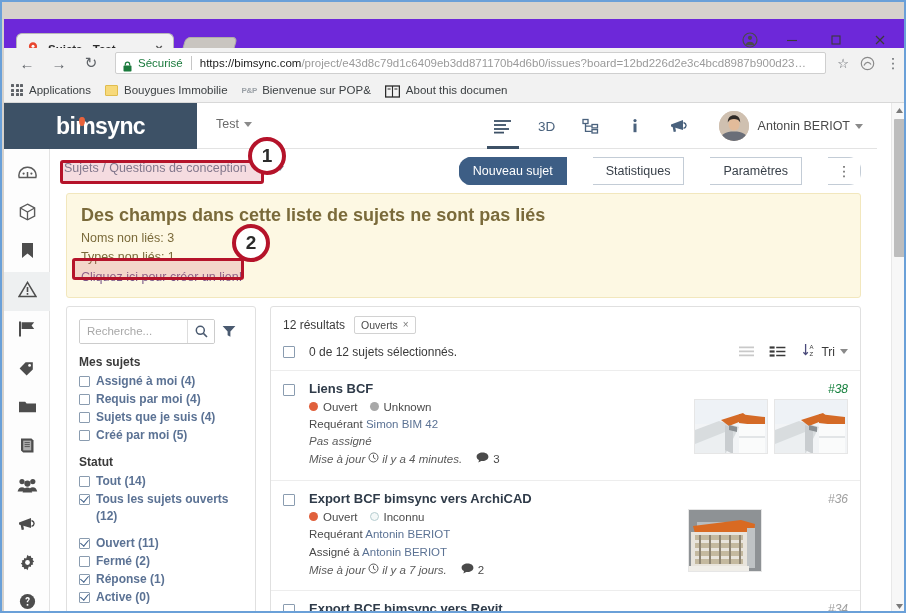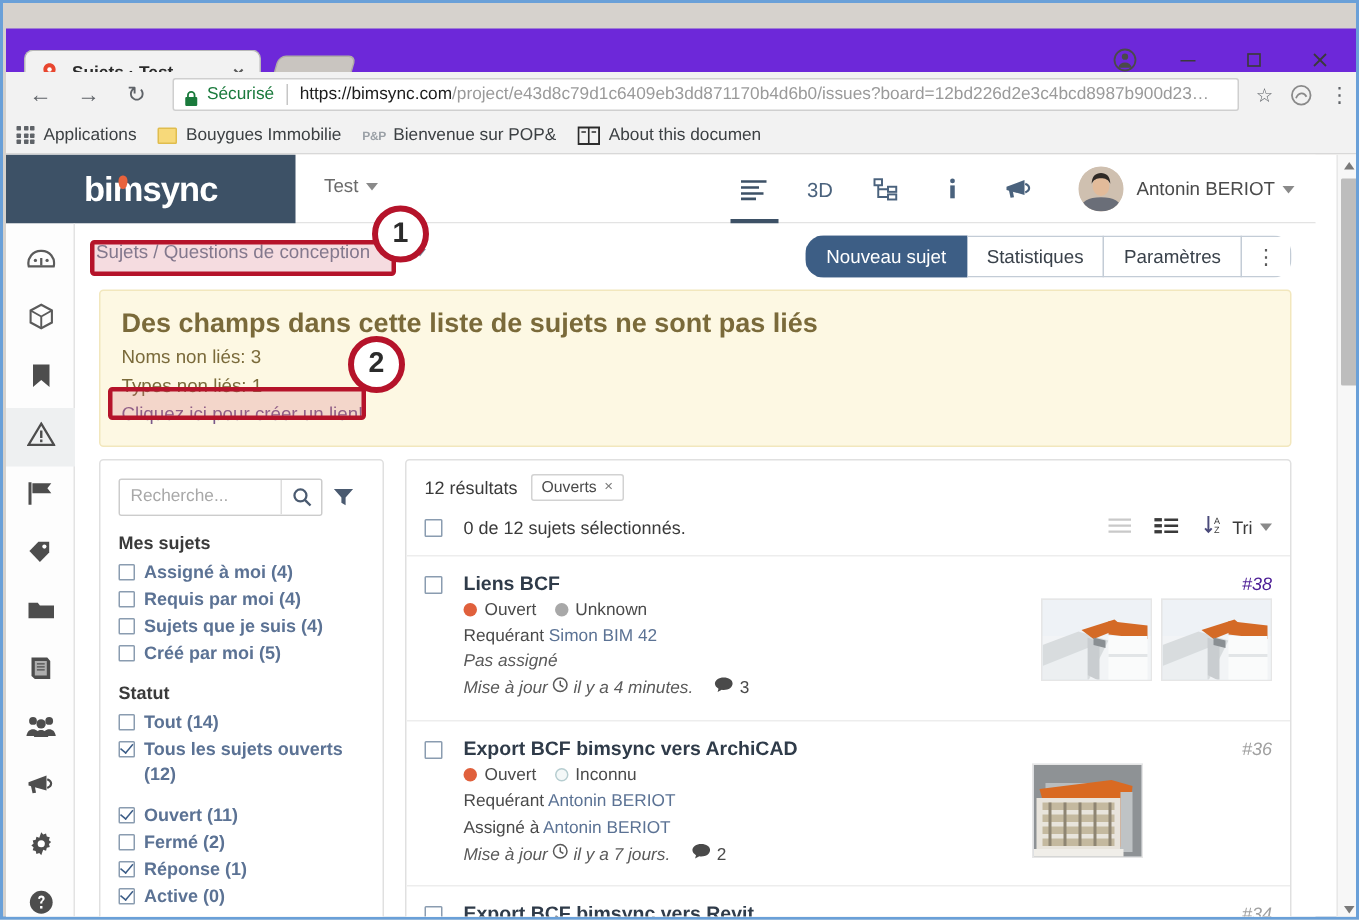--- a/index.html
+++ b/index.html
@@ -193,21 +193,21 @@
   .crumbrow { position: relative; height: 44px; }
   .crumb {
     position: absolute; left: 14px; top: 12px;
     font-size: 12.5px; color: #6a7c92;
     display: flex; align-items: center; gap: 24px;
   }
   .crumb .caret { border-top-color: #7b8ca0; }
   .btngrp {
     position: absolute; right: 16px; top: 8px;
     display: flex; align-items: stretch; height: 28px;
-    border-radius: 12px; overflow: hidden;
+    border-radius: 12px; overflow: hidden; gap: 26px;
   }
   .btngrp > div {
     display: flex; align-items: center; justify-content: center;
     font-size: 12.5px; border: 1px solid #c3ccd6; border-left: none;
     background: #fff; color: #39414a; padding: 0 13px; white-space: nowrap;
   }
   .btngrp > div:first-child {
     background: #3d5e85; border-color: #3d5e85; color: #fff; border-left: 1px solid #3d5e85;
   }
   .btngrp > .dots { padding: 0 9px; color: #5a5a5a; font-size: 14px; }
@@ -804,21 +804,21 @@
                   <path d="M26 20l22-7 6 5-20 8z" fill="#d46a26"></path>
                   <path d="M30 25l8 3v26l-8-4z" fill="#c9cdd0"></path>
                   <path d="M44 14l26 3v9l-26-3z" fill="#d46a26"></path>
                   <path d="M44 24h26v31H44z" fill="#fafbfb"></path>
                   <path d="M34 25l8 2v5l-8-2z" fill="#8a8f93"></path>
                   <path d="M44 36h26v2H44z" fill="#e2e5e7"></path>
                   <path d="M0 44l30-12v23H0z" fill="#eceff1"></path>
                 </svg>
               </div>
             </div>
-            <span style="position:absolute;right:12px;top:11px;font-size:12px;color:#4c1d95;font-style:italic;">#38</span>
+            <span style="position:absolute;right:12px;top:11px;font-size:12px;color:#15803d;font-style:italic;">#38</span>
           </div>
 
           <div class="card">
             <span class="cbx"></span>
             <div class="card-body">
               <div class="card-title">Export BCF bimsync vers ArchiCAD</div>
               <div class="card-stat">
                 <span class="dot open"></span>
                 <span class="stat-l">Ouvert</span>
                 <span class="dot hollow"></span>

